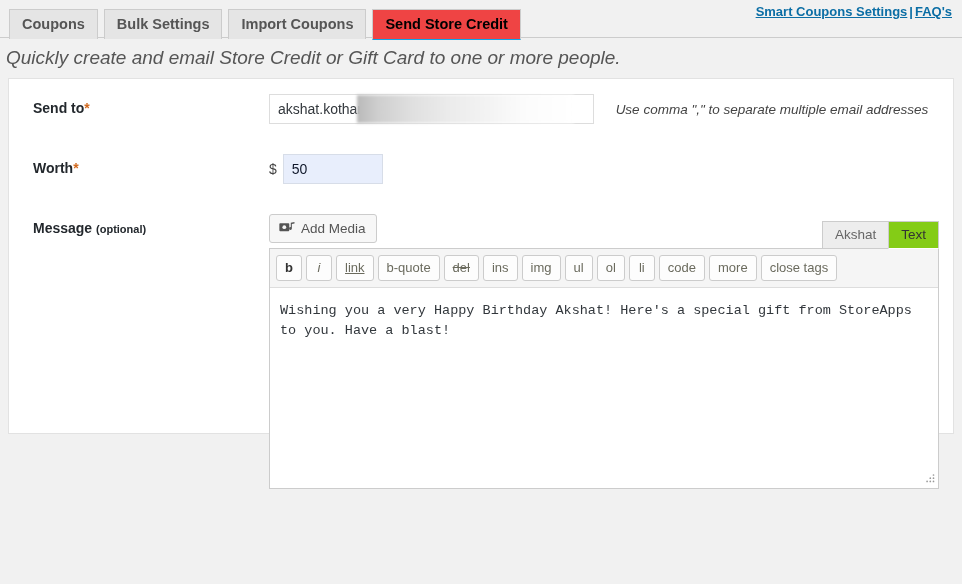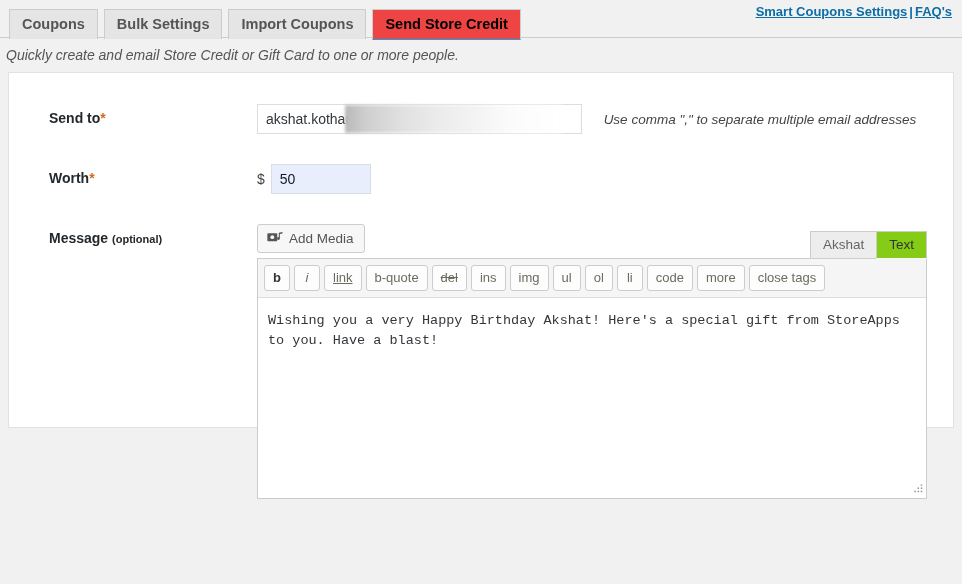--- a/index.html
+++ b/index.html
@@ -57,34 +57,34 @@
   .header-links a {
     color: #0b6ea5;
     text-decoration: underline;
     cursor: pointer;
   }
   .header-links .sep { margin: 0 2px; text-decoration: none; }
 
   
   .subtitle {
     padding: 9px 0 9px 6px;
-    font-size: 14px;
+    font-size: 19px;
     font-style: italic;
     color: #555;
     background: #f1f1f1;
   }
 
   
   .panel {
     position: relative;
     margin: 0 8px;
     background: #fff;
     border: 1px solid #e2e2e2;
     height: 356px;
-    padding: 16px;
+    padding: 0;
   }
 
   .form-table { width: 100%; border-collapse: collapse; }
   .form-table th {
     width: 250px;
     padding: 20px 10px 20px 24px;
     text-align: left;
     vertical-align: top;
     font-size: 14px;
     font-weight: bold;

